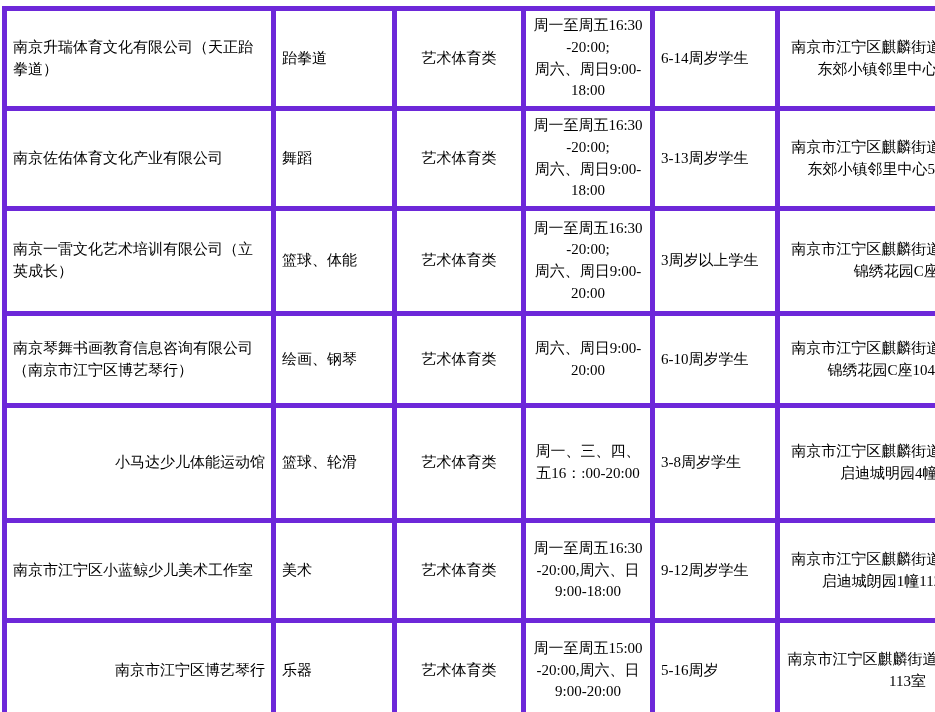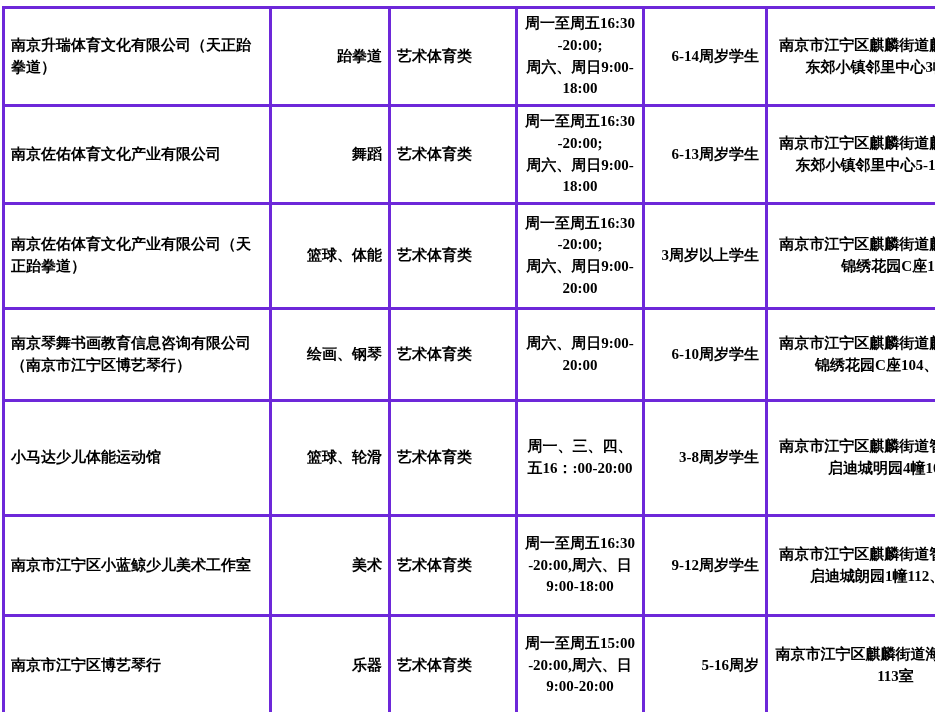--- a/index.html
+++ b/index.html
@@ -20,35 +20,34 @@
     box-sizing: border-box;
     padding: 6px 2px 0 2px;
   }
   table.org-table {
     border-collapse: collapse;
     width: 931px;
     table-layout: fixed;
     margin: 0 auto;
   }
   table.org-table td {
-    border: 3px solid #6d28d9;
+    border: 5px solid #6d28d9;
     font-size: 15px;
     line-height: 1.45;
     padding: 4px 6px;
     vertical-align: middle;
     word-break: break-all;
-    font-weight: bold;
   }
   .c-name   { width: 252px; text-align: left; }
-  .c-proj   { width: 104px; text-align: right; }
-  .c-cat    { width: 112px; text-align: left; }
+  .c-proj   { width: 104px; text-align: left; }
+  .c-cat    { width: 112px; text-align: center; }
   .c-time   { width: 112px; text-align: center; }
-  .c-age    { width: 108px; text-align: right; }
+  .c-age    { width: 108px; text-align: left; }
   .c-addr   { width: 243px; text-align: center; }
-  .center { text-align: left; }
+  .center { text-align: right; }
   .nowrapish { white-space: pre-line; }
 </style>
 </head>
 <body>
 
 <div class="doc">
   <table class="org-table">
     <tbody>
 
       <tr style="height:92px;">
@@ -60,26 +59,26 @@
         <td class="c-age">6-14周岁学生</td>
         <td class="c-addr">南京市江宁区麒麟街道麒东路777号东郊小镇邻里中心3幢208室</td>
       </tr>
 
       <tr style="height:92px;">
         <td class="c-name">南京佐佑体育文化产业有限公司</td>
         <td class="c-proj">舞蹈</td>
         <td class="c-cat">艺术体育类</td>
         <td class="c-time nowrapish">周一至周五16:30-20:00;
 周六、周日9:00-18:00</td>
-        <td class="c-age">6-13周岁学生</td>
+        <td class="c-age">3-13周岁学生</td>
         <td class="c-addr">南京市江宁区麒麟街道麒东路777号东郊小镇邻里中心5-109室二楼</td>
       </tr>
 
       <tr style="height:105px;">
-        <td class="c-name">南京佐佑体育文化产业有限公司（天正跆拳道）</td>
+        <td class="c-name">南京一雷文化艺术培训有限公司（立英成长）</td>
         <td class="c-proj">篮球、体能</td>
         <td class="c-cat">艺术体育类</td>
         <td class="c-time nowrapish">周一至周五16:30-20:00;
 周六、周日9:00-20:00</td>
         <td class="c-age">3周岁以上学生</td>
         <td class="c-addr">南京市江宁区麒麟街道麒东路138号锦绣花园C座104</td>
       </tr>
 
       <tr style="height:92px;">
         <td class="c-name">南京琴舞书画教育信息咨询有限公司　　　　（南京市江宁区博艺琴行）</td>

